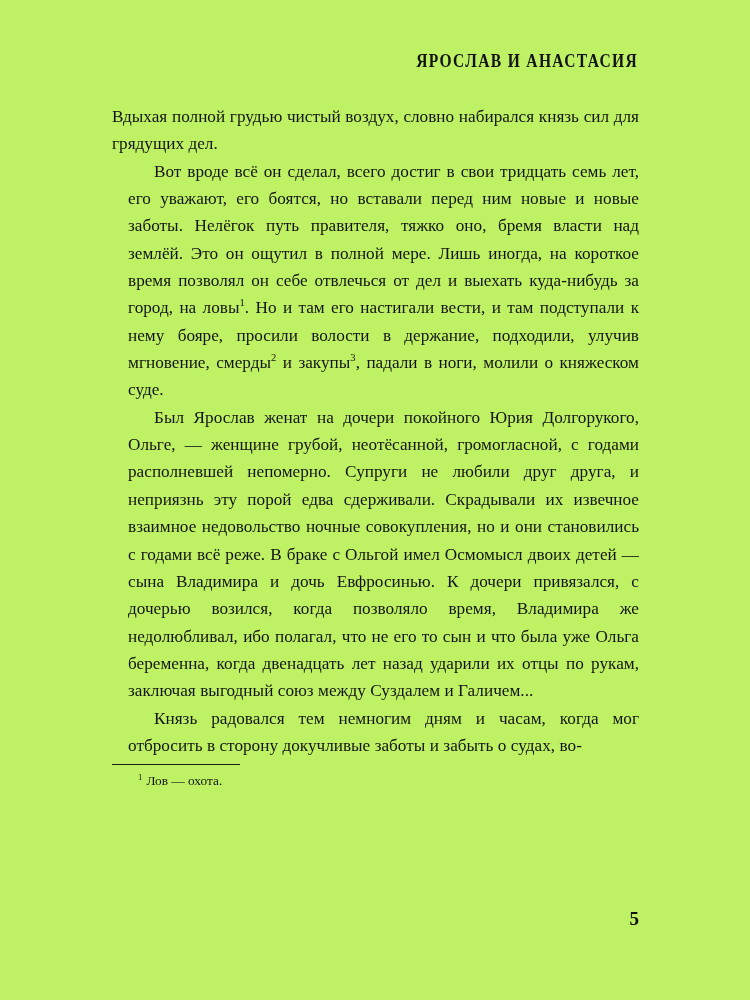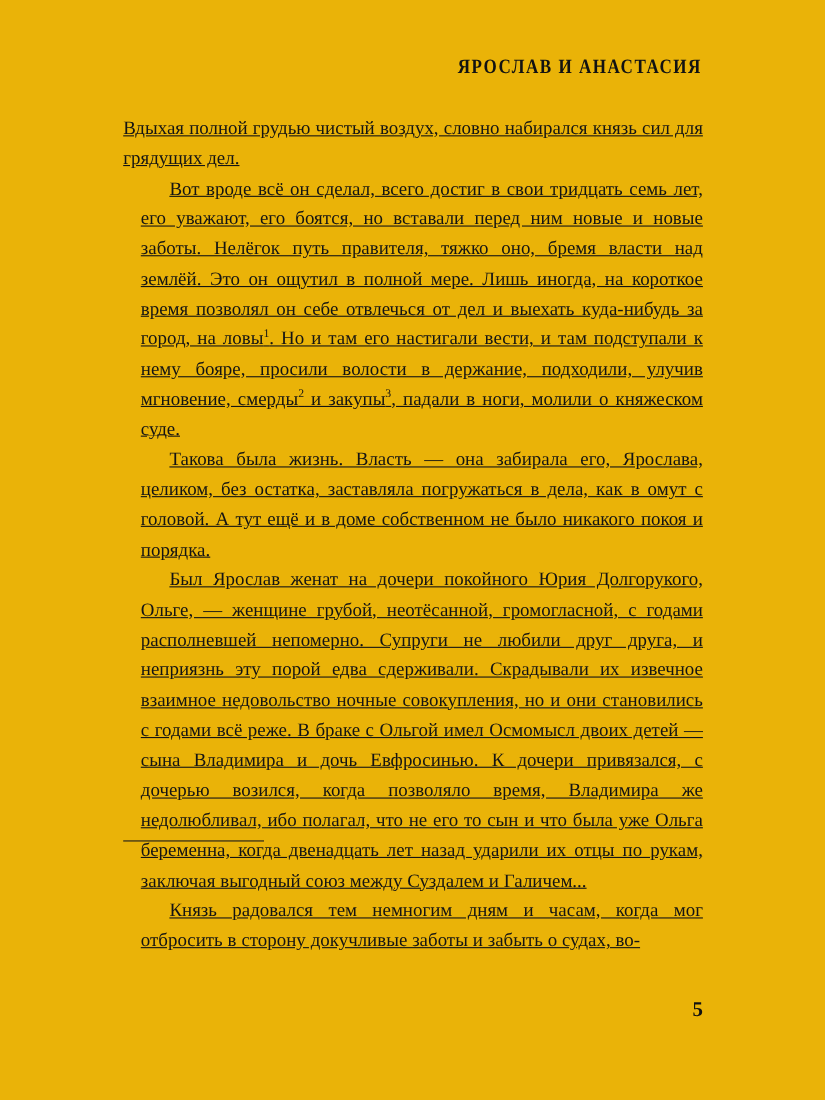--- a/index.html
+++ b/index.html
@@ -14,21 +14,21 @@
     overflow: hidden;
     font-family: "Liberation Serif", "DejaVu Serif", serif;
     color: #141414;
     -webkit-font-smoothing: antialiased;
   }
 
   .page {
     position: relative;
     width: 750px;
     height: 1000px;
-    background: #eab308;
+    background: #bef264;
     box-sizing: border-box;
   }
 
   
   .running-head {
     position: absolute;
     top: 52px;
     left: 112px;
     width: 526px;
     text-align: right;
@@ -42,21 +42,20 @@
     transform-origin: right center;
     white-space: nowrap;
   }
 
   
   .text-column {
     position: absolute;
     top: 103px;
     left: 112px;
     width: 527px;
-    text-decoration: underline;
   }
 
   .para {
     margin: 0;
     text-align: justify;
     text-justify: inter-word;
     font-size: 17.2px;
     line-height: 27.35px;
     letter-spacing: 0.01px;
     word-spacing: 0.1px;
@@ -120,29 +119,29 @@
 <div class="page">
 
   <div class="running-head">ЯРОСЛАВ И АНАСТАСИЯ</div>
 
   <div class="text-column">
 
     <p class="para">Вдыхая полной грудью чистый воздух, словно набирался князь сил для грядущих дел.</p>
 
     <p class="para indent"><span>Вот вроде всё он сделал, всего достиг в свои тридцать семь лет, его уважают, его боятся, но вставали перед ним новые и новые заботы. Нелёгок путь правителя, тяжко оно, бремя власти над землёй. Это он ощутил в полной мере. Лишь иногда, на короткое время позволял он себе отвлечься от дел и выехать куда-нибудь за город, на ловы</span><sup class="fn-ref">1</sup><span>. Но и там его настигали вести, и там подступали к нему бояре, просили волости в держание, подходили, улучив мгновение, смерды</span><sup class="fn-ref">2</sup><span> и закупы</span><sup class="fn-ref">3</sup><span>, падали в ноги, молили о княжеском суде.</span></p>
 
-    <p class="para indent">Такова была жизнь. Власть — она забирала его, Ярослава, целиком, без остатка, заставляла погружаться в дела, как в омут с головой. А тут ещё и в доме собственном не было никакого покоя и порядка.</p>
 
     <p class="para indent">Был Ярослав женат на дочери покойного Юрия Долгорукого, Ольге, — женщине грубой, неотёсанной, громогласной, с годами располневшей непомерно. Супруги не любили друг друга, и неприязнь эту порой едва сдерживали. Скрадывали их извечное взаимное недовольство ночные совокупления, но и они становились с годами всё реже. В браке с Ольгой имел Осмомысл двоих детей — сына Владимира и дочь Евфросинью. К дочери привязался, с дочерью возился, когда позволяло время, Владимира же недолюбливал, ибо полагал, что не его то сын и что была уже Ольга беременна, когда двенадцать лет назад ударили их отцы по рукам, заключая выгодный союз между Суздалем и Галичем...</p>
 
     <p class="para indent">Князь радовался тем немногим дням и часам, когда мог отбросить в сторону докучливые заботы и забыть о судах, во-</p>
   </div>
 
   <div class="footnotes">
     <div class="fn-rule"></div>
 
+    <p class="fn"><sup>1</sup><span>Лов — охота.</span></p>
 
 
   </div>
 
   <div class="folio">5</div>
 
 </div>
 
 </body></html>

